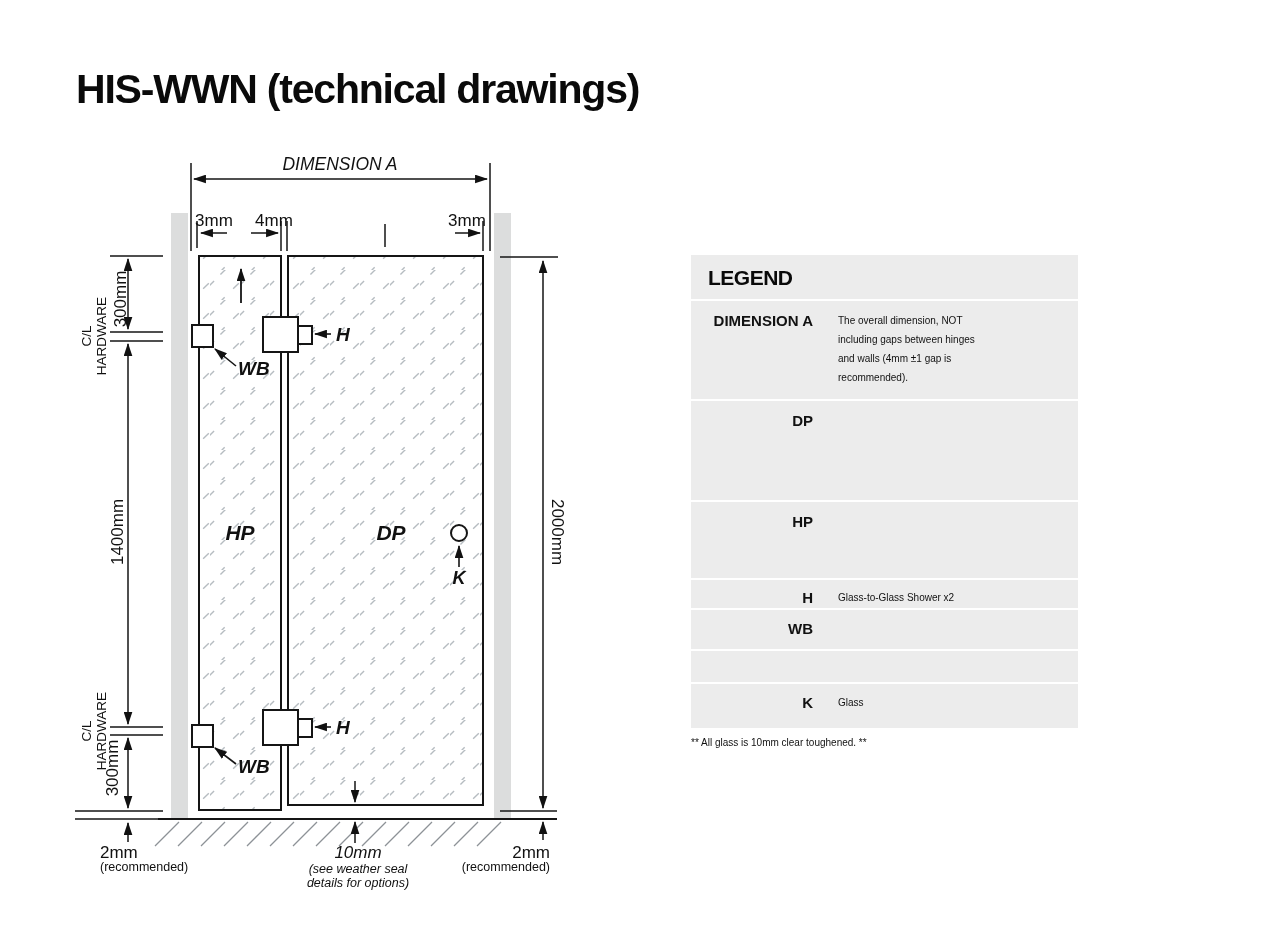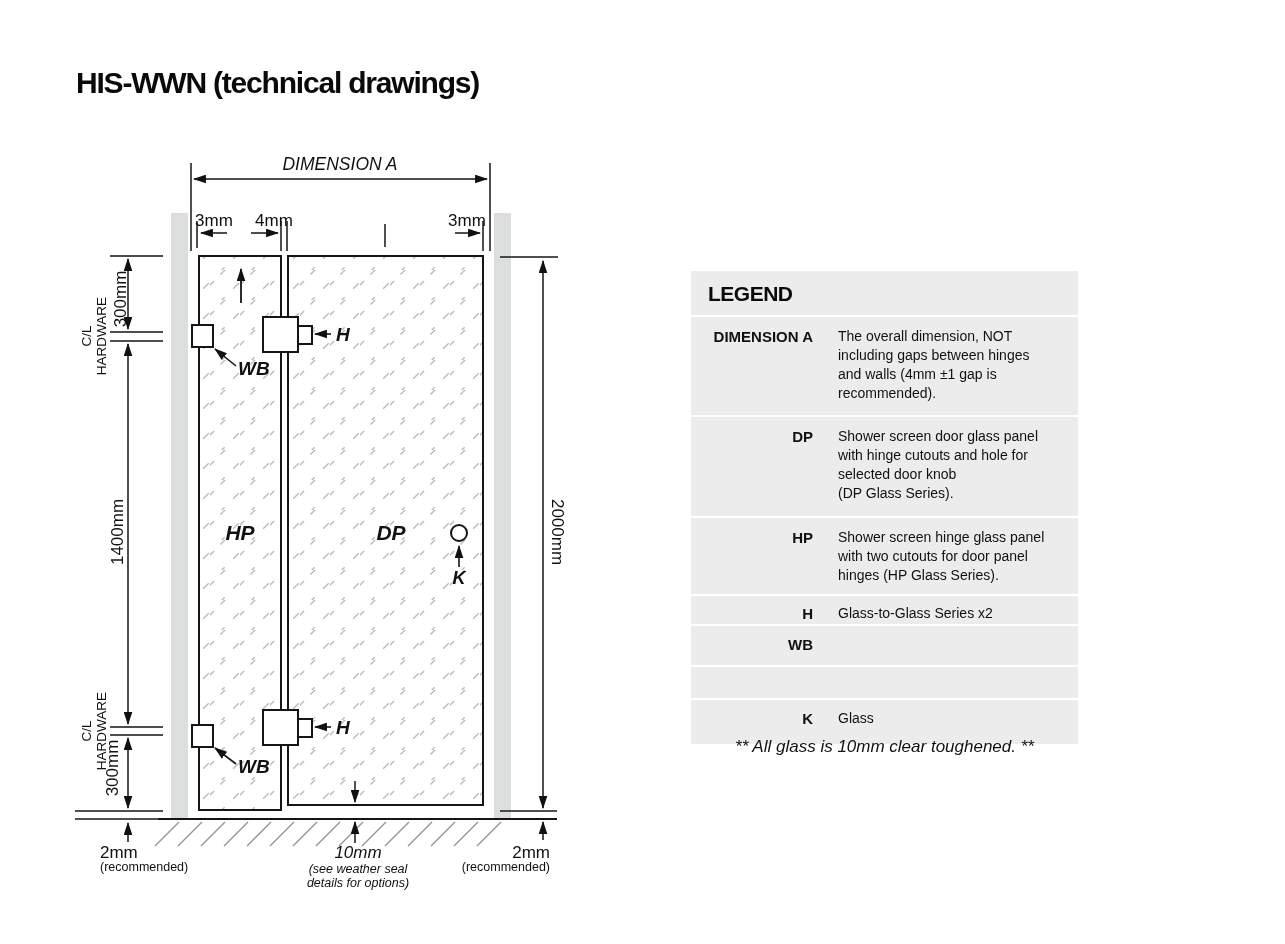--- a/index.html
+++ b/index.html
@@ -1,39 +1,39 @@
 <!DOCTYPE html>
 <html><head>
 <meta charset="utf-8">
 <style>
   html,body{margin:0;padding:0;background:#fff;}
   body{width:1285px;height:944px;position:relative;overflow:hidden;
        font-family:"Liberation Sans","DejaVu Sans",sans-serif;color:#111;}
   .page-title{position:absolute;left:76px;top:66px;margin:0;
-       font-size:30px;font-weight:bold;letter-spacing:-1.2px;color:#0a0a0a;}
+       font-size:41px;font-weight:bold;letter-spacing:-1.2px;color:#0a0a0a;}
   svg.drawing{position:absolute;left:0;top:0;}
   svg text{fill:#111;}
 
-  .legend{position:absolute;left:691px;top:271px;width:387px;height:473px;
+  .legend{position:absolute;left:691px;top:255px;width:387px;height:473px;
        background:#ececec;box-sizing:border-box;}
   .legend-head{height:44px;box-sizing:border-box;padding:11px 0 0 17px;}
   .legend-title{font-size:21px;font-weight:bold;letter-spacing:-0.5px;color:#0a0a0a;}
   .lrow{border-top:2px solid #ffffff;box-sizing:border-box;display:flex;}
   .lrow .term{width:122px;flex:0 0 122px;text-align:right;font-weight:bold;
        font-size:15px;line-height:19px;}
-  .lrow .desc{margin-left:25px;font-size:14px;line-height:19px;white-space:nowrap;}
+  .lrow .desc{margin-left:25px;font-size:10px;line-height:19px;white-space:nowrap;}
   .r0{height:100px;padding-top:10px;}
   .r1{height:101px;padding-top:10px;}
   .r2{height:78px;padding-top:10px;}
   .r3{height:30px;padding-top:8px;}
   .r4{height:41px;padding-top:9px;}
   .r5{height:33px;}
   .r6{height:46px;padding-top:9px;}
-  .footnote{position:absolute;left:691px;top:737px;width:387px;text-align:center;
-       font-style:italic;font-size:17px;color:#111;}
+  .footnote{position:absolute;left:691px;top:737px;width:387px;
+       font-size:10px;color:#111;}
 </style>
 </head>
 <body>
 
 <h1 class="page-title">HIS-WWN (technical drawings)</h1>
 
 <svg class="drawing" width="660" height="944" viewBox="0 0 660 944" xmlns="http://www.w3.org/2000/svg">
   <defs>
     <marker id="ah" viewBox="0 0 12 8" refX="11" refY="4" markerWidth="13" markerHeight="9" markerUnits="userSpaceOnUse" orient="auto-start-reverse">
       <path d="M0,0 L12,4 L0,8 Z" fill="#111"></path>
@@ -160,41 +160,30 @@
     <div class="desc">
       <div>The overall dimension, NOT</div>
       <div>including gaps between hinges</div>
       <div>and walls (4mm ±1 gap is</div>
       <div>recommended).</div>
     </div>
   </div>
 
   <div class="lrow r1">
     <div class="term">DP</div>
-    <div class="desc">
-      <div>Shower screen door glass panel</div>
-      <div>with hinge cutouts and hole for</div>
-      <div>selected door knob</div>
-      <div>(DP Glass Series).</div>
-    </div>
   </div>
 
   <div class="lrow r2">
     <div class="term">HP</div>
-    <div class="desc">
-      <div>Shower screen hinge glass panel</div>
-      <div>with two cutouts for door panel</div>
-      <div>hinges (HP Glass Series).</div>
-    </div>
   </div>
 
   <div class="lrow r3">
     <div class="term">H</div>
     <div class="desc">
-      <div>Glass-to-Glass Series x2</div>
+      <div>Glass-to-Glass Shower x2</div>
     </div>
   </div>
 
   <div class="lrow r4">
     <div class="term">WB</div>
   </div>
 
   <div class="lrow r5"></div>
 
   <div class="lrow r6">

